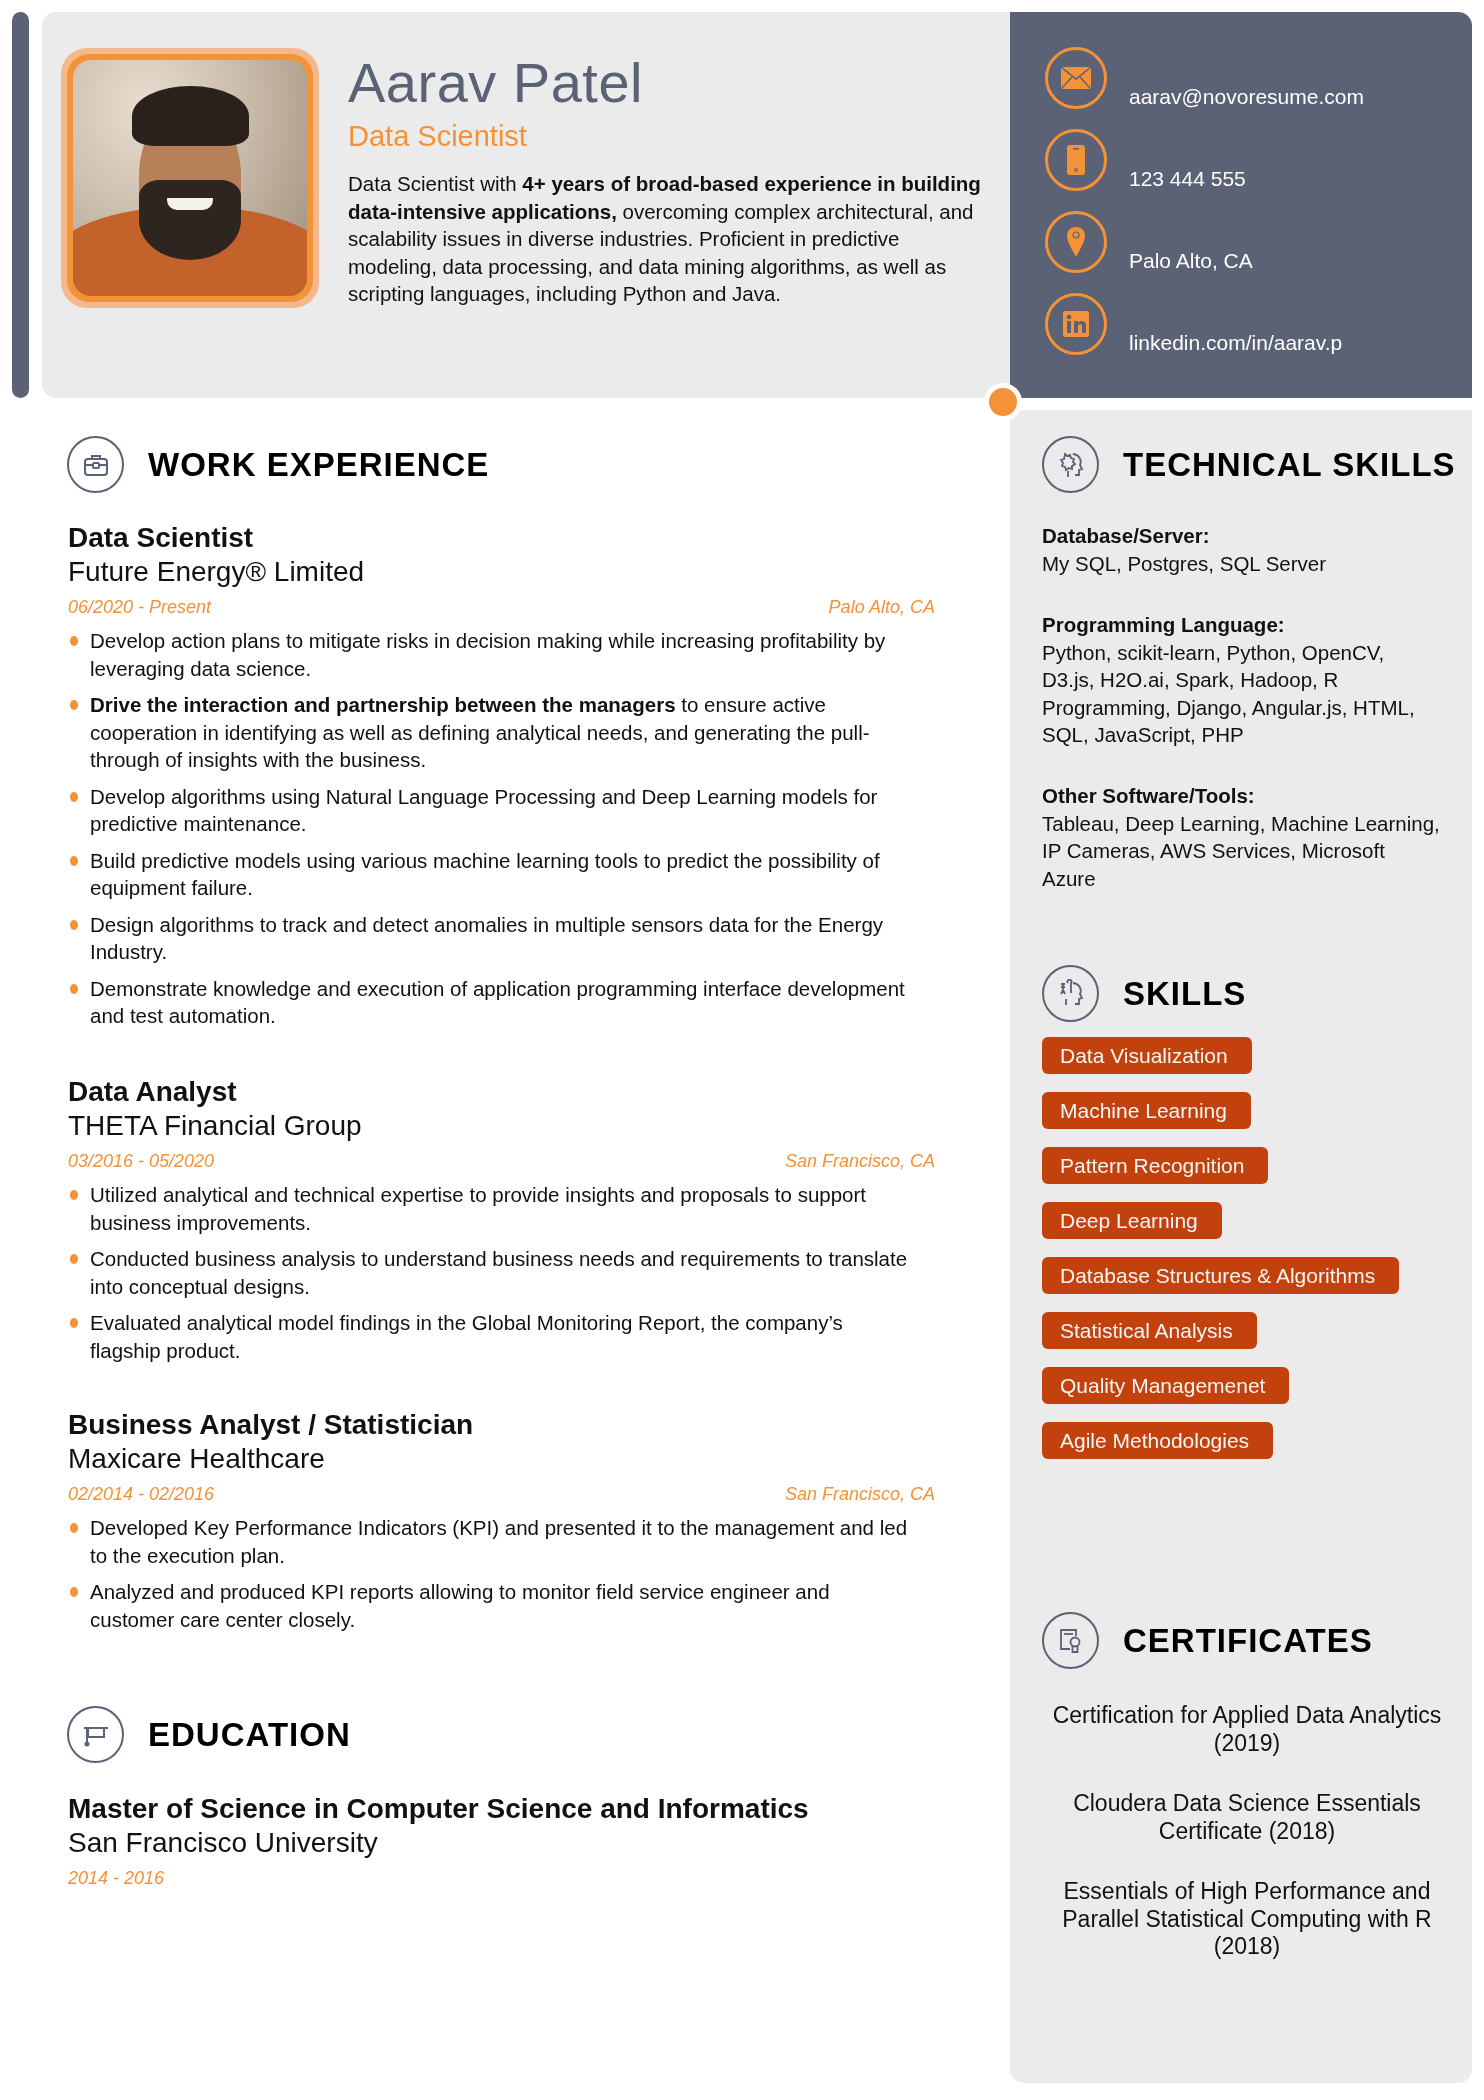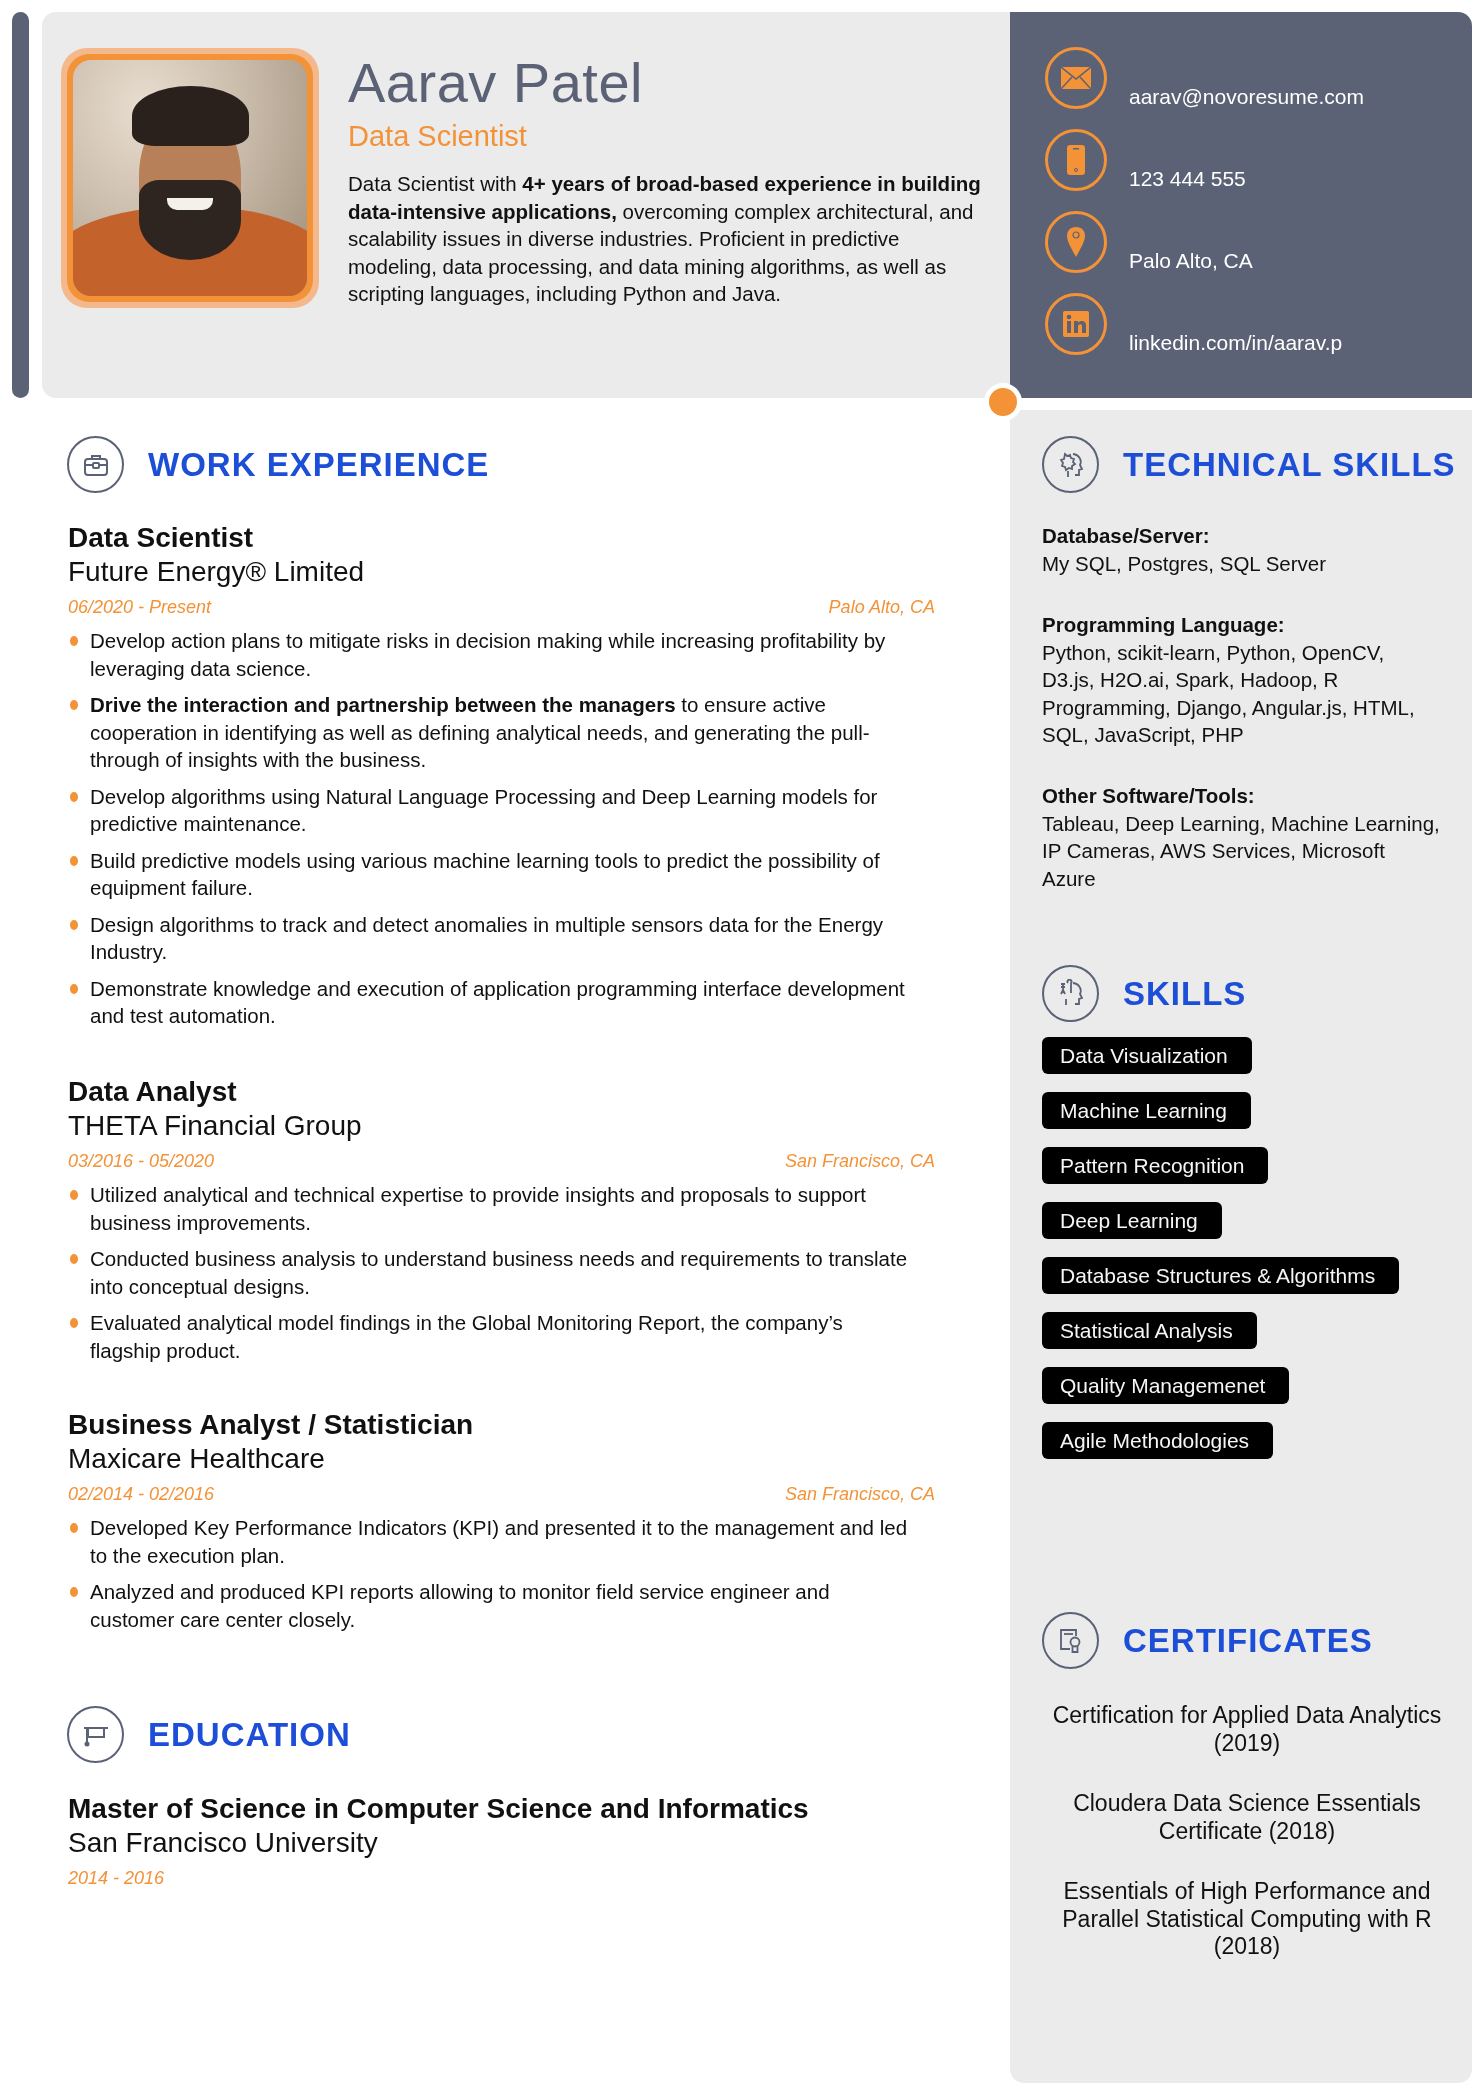--- a/index.html
+++ b/index.html
@@ -29,37 +29,37 @@
   .contact-row { position: absolute; left: 35px; height: 62px; display: flex; align-items: flex-end; }
   .contact-icon { width: 62px; height: 62px; border: 3px solid #f39237; border-radius: 50%; display: flex; align-items: center; justify-content: center; }
   .contact-text { margin-left: 22px; font-size: 21px; color: #ffffff; }
 
   .corner-dot { position: absolute; left: 984px; top: 383px; width: 38px; height: 38px; border-radius: 50%; background: #f39237; border: 5px solid #ffffff; }
 
   .sidebar { position: absolute; left: 1010px; top: 410px; width: 462px; height: 1673px; background: #ebebeb; border-radius: 0 0 14px 14px; }
 
   .section-head { position: absolute; display: flex; align-items: center; }
   .section-icon { width: 57px; height: 57px; border: 2.5px solid #5b6275; border-radius: 50%; display: flex; align-items: center; justify-content: center; }
-  .section-title { margin-left: 24px; font-size: 33px; font-weight: 700; color: #1d4ed8; letter-spacing: 1px; }
+  .section-title { margin-left: 24px; font-size: 33px; font-weight: 700; color: #000000; letter-spacing: 1px; }
 
   .job { position: absolute; left: 68px; width: 867px; }
   .job-role { font-size: 28px; font-weight: 700; line-height: 34px; }
   .job-company { font-size: 28px; line-height: 34px; }
   .job-meta { display: flex; justify-content: space-between; font-size: 18px; font-style: italic; color: #f39237; margin-top: 6px; line-height: 24px; }
   .bullets { list-style: none; margin-top: 8px; }
   .bullets li { position: relative; padding-left: 22px; font-size: 20.5px; line-height: 27.5px; margin-bottom: 9px; padding-right: 20px; }
   .bullets li::before { content: ""; position: absolute; left: 2px; top: 9px; width: 8px; height: 10px; border-radius: 50%; background: #f39237; }
   .bullets li b { font-weight: 700; }
 
   .edu { position: absolute; left: 68px; top: 1792px; width: 867px; }
 
   .tech-group { position: absolute; left: 1042px; width: 400px; font-size: 20.5px; line-height: 27.5px; }
   .tech-label { font-weight: 700; }
 
-  .pill { position: absolute; left: 1042px; height: 37px; background: #000000; border-radius: 6px; color: #f6f6f6; font-size: 21px; line-height: 37px; padding: 0 24px 0 18px; white-space: nowrap; }
+  .pill { position: absolute; left: 1042px; height: 37px; background: #c2410c; border-radius: 6px; color: #f6f6f6; font-size: 21px; line-height: 37px; padding: 0 24px 0 18px; white-space: nowrap; }
 
   .cert { position: absolute; left: 1042px; width: 410px; font-size: 23px; line-height: 27.5px; text-align: center; }
 </style>
 </head>
 <body>
 
 <div class="accent-bar"></div>
 
 <div class="header-left">
   <div class="photo-frame">

